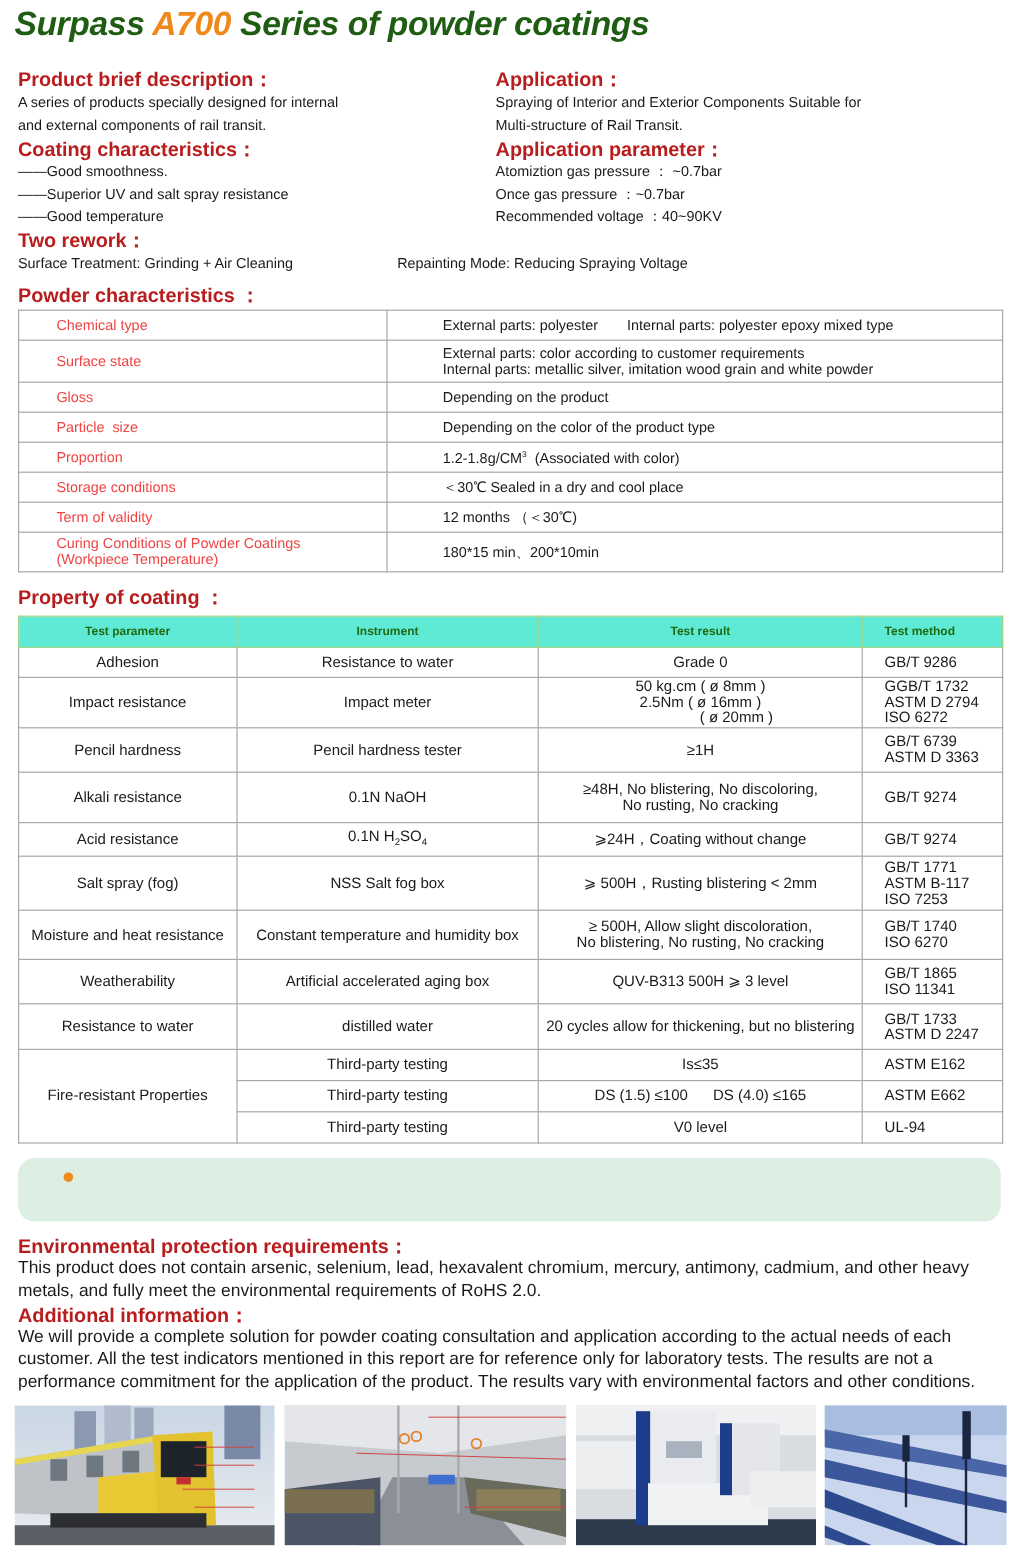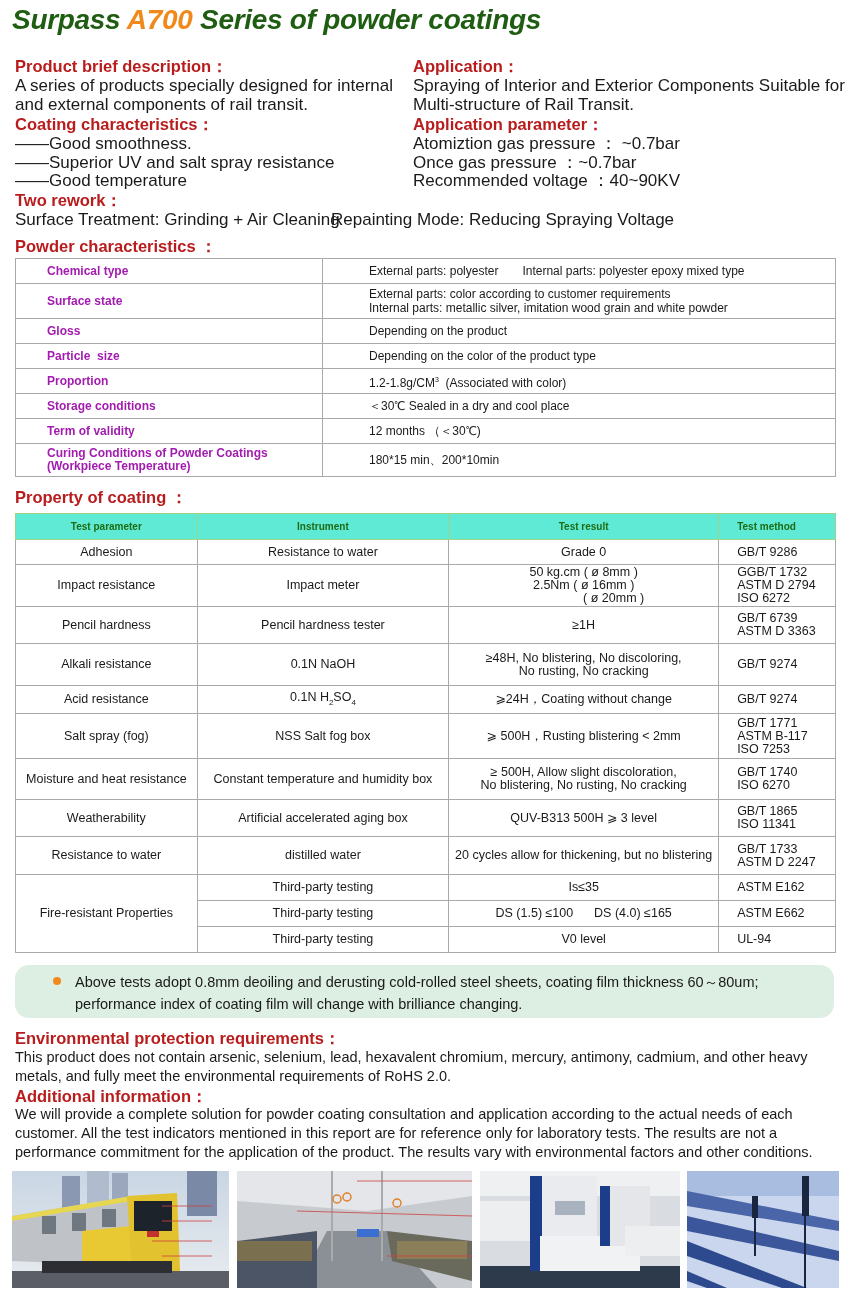--- a/index.html
+++ b/index.html
@@ -10,30 +10,30 @@
       position: absolute; left: 12px; top: 4px;
       font-size: 28px; font-weight: bold; font-style: italic;
       color: #1f5e12; letter-spacing: -0.3px; white-space: nowrap;
     }
     .title .accent { color: #f0891a; }
 
     .sec-h {
       position: absolute; font-size: 16.5px; font-weight: bold; color: #b91c1c; white-space: nowrap;
     }
     .txt {
-      position: absolute; font-size: 17px; color: #1a1a1a; line-height: 19px; white-space: nowrap;
+      position: absolute; font-size: 12px; color: #1a1a1a; line-height: 19px; white-space: nowrap;
     }
 
     
     .ptable {
       position: absolute; left: 15px; top: 258px; width: 821px;
       border-collapse: collapse; font-size: 12px;
     }
     .ptable td { border: 1.5px solid #a9a9a9; vertical-align: middle; }
-    .ptable td.k { width: 307px; padding-left: 31px; color: #a21caf; font-weight: bold; font-size: 12px; line-height: 13px; }
+    .ptable td.k { width: 307px; padding-left: 31px; color: #ef4444; font-weight: normal; font-size: 12px; line-height: 13px; }
     .ptable td.v { padding-left: 46px; color: #1a1a1a; line-height: 14px; }
     .ptable tr.r1 td { height: 25px; }
     .ptable tr.r2 td { height: 35px; }
     .ptable tr.rn td { height: 25px; }
     .ptable tr.rl td { height: 33px; }
     .ptable .gap { display: inline-block; width: 24px; }
     sup { font-size: 7px; vertical-align: super; }
     sub { font-size: 8px; vertical-align: sub; }
 
     
@@ -265,24 +265,20 @@
       <tr style="height: 26px;">
         <td>Third-party testing</td>
         <td class="c3" style="white-space: pre;">V0 level</td>
         <td class="m">UL-94</td>
       </tr>
     </tbody>
 </table>
 
 <div class="note">
   <span class="dot"></span>
-  <div class="ntext">
-    <div>Above tests adopt 0.8mm deoiling and derusting cold-rolled steel sheets, coating film thickness 60～80um;</div>
-    <div>performance index of coating film will change with brilliance changing.</div>
-  </div>
 </div>
 
 <div class="sec-h" style="left:15px; top:1028px;">Environmental protection requirements：</div>
 <div class="para" style="top:1048px;">This product does not contain arsenic, selenium, lead, hexavalent chromium, mercury, antimony, cadmium, and other heavy metals, and fully meet the environmental requirements of RoHS 2.0.</div>
 
 <div class="sec-h" style="left:15px; top:1086px;">Additional information：</div>
 <div class="para" style="top:1105px;">We will provide a complete solution for powder coating consultation and application according to the actual needs of each customer. All the test indicators mentioned in this report are for reference only for laboratory tests. The results are not a performance commitment for the application of the product. The results vary with environmental factors and other conditions.</div>
 
 <div class="photo" style="left:12px; width:217px;">
   <svg viewBox="0 0 217 117" preserveAspectRatio="none">

